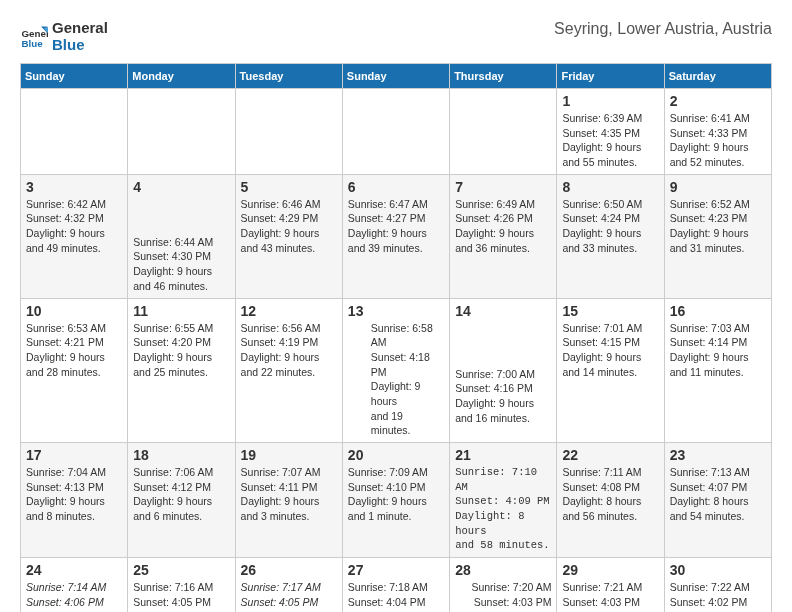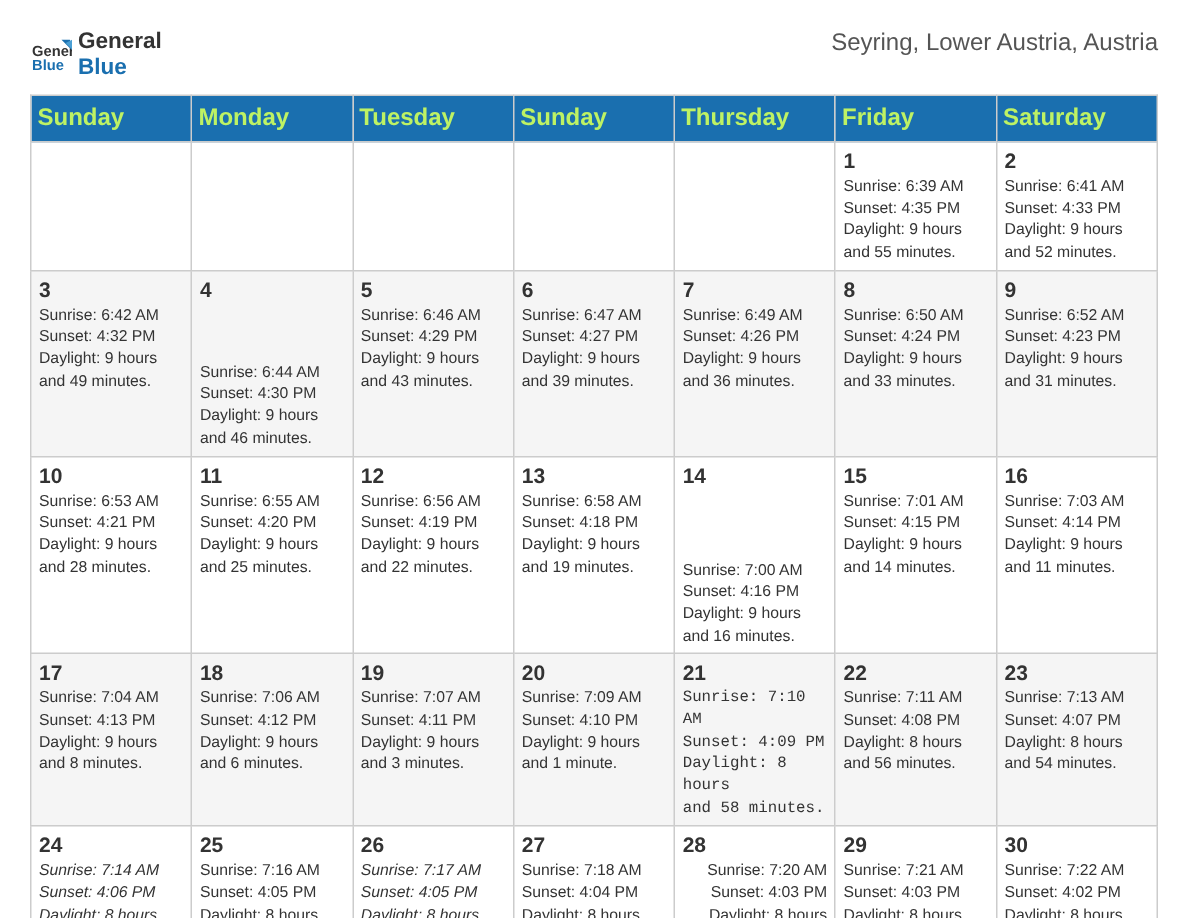--- a/index.html
+++ b/index.html
@@ -37,22 +37,22 @@
       font-size: 16px;
       color: #555;
     }
     table {
       width: 100%;
       border-collapse: collapse;
       table-layout: fixed;
     }
     thead tr th {
       background-color: #1a6faf;
-      color: #bef264;
-      font-size: 16px;
+      color: #ffffff;
+      font-size: 11px;
       font-weight: bold;
       padding: 6px 4px;
       text-align: left;
       border: 1px solid #ccc;
     }
     tbody tr td {
       border: 1px solid #ccc;
       vertical-align: top;
       padding: 4px 5px;
       font-size: 11px;
@@ -202,21 +202,21 @@
         </td>
         <td>
           <span class="day-number">12</span>
           <div class="day-info" style="white-space: pre-line;">Sunrise: 6:56 AM
 Sunset: 4:19 PM
 Daylight: 9 hours
 and 22 minutes.</div>
         </td>
         <td>
           <span class="day-number">13</span>
-          <div class="day-info" style="white-space: pre-line;">Sunrise: 6:58 AM
+          <div class="day-info" style="white-space: pre-line; margin-left: 23px;">Sunrise: 6:58 AM
 Sunset: 4:18 PM
 Daylight: 9 hours
 and 19 minutes.</div>
         </td>
         <td>
           <span class="day-number">14</span>
           <div class="day-info" style="white-space: pre-line; margin-top: 48px;">Sunrise: 7:00 AM
 Sunset: 4:16 PM
 Daylight: 9 hours
 and 16 minutes.</div>

